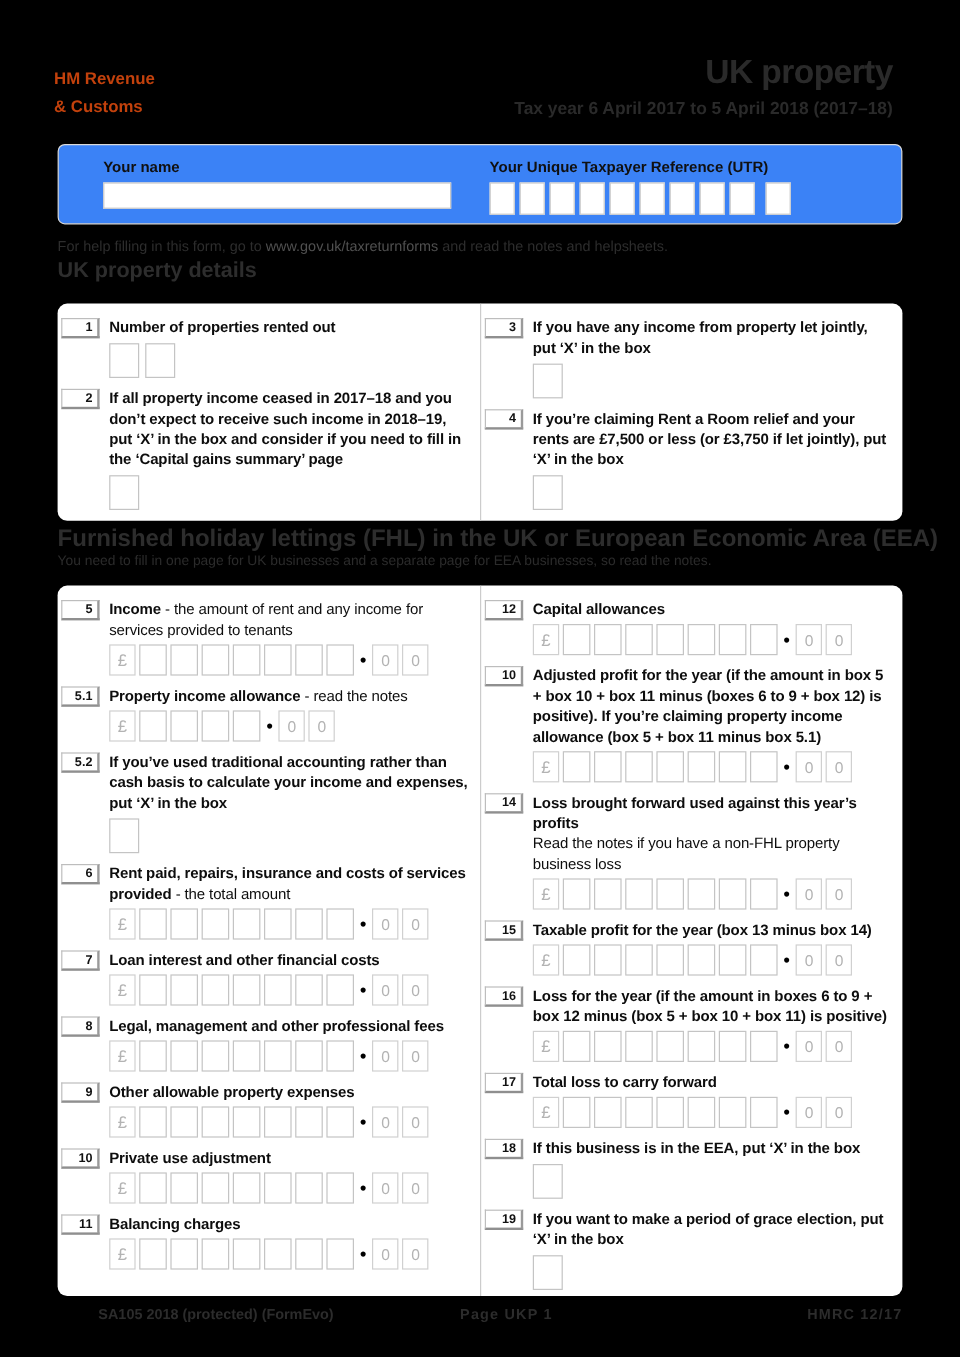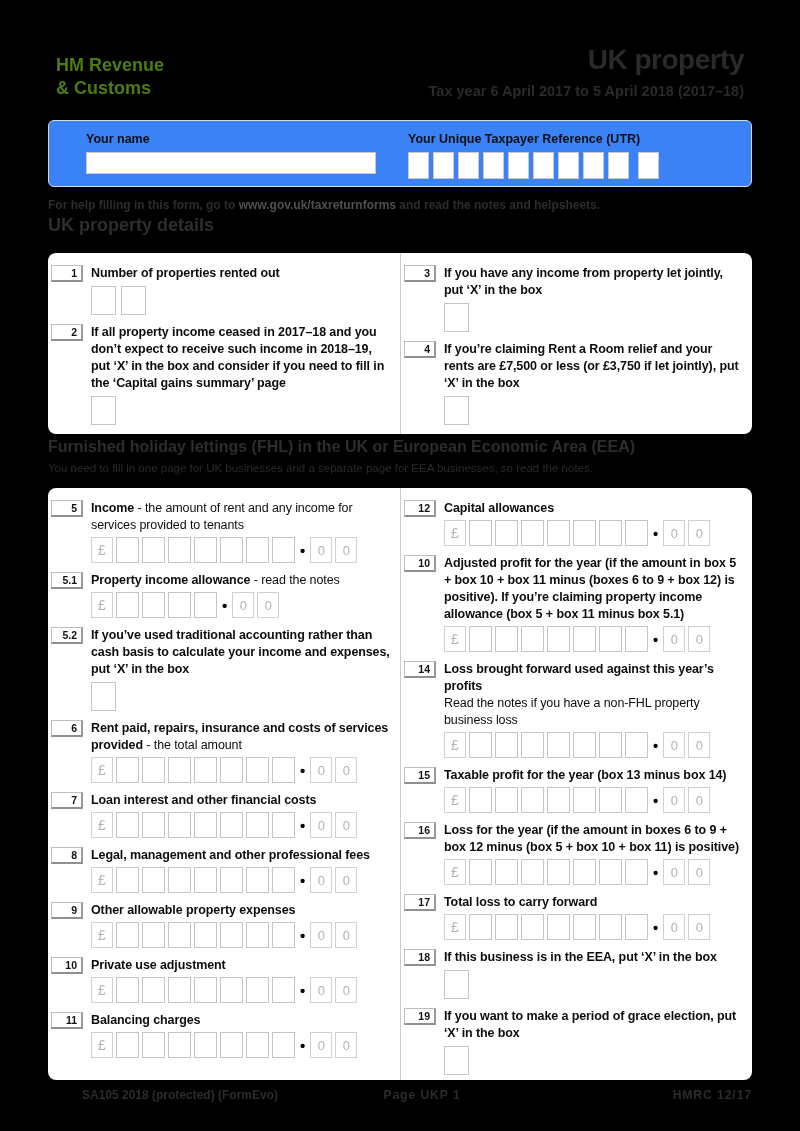--- a/index.html
+++ b/index.html
@@ -1,40 +1,40 @@
 <!DOCTYPE html>
 <html><head>
 <meta charset="utf-8">
 <style>
   html,body{margin:0;padding:0;background:#000;}
   .page{position:relative;width:800px;height:1131px;background:#000;overflow:hidden;
         font-family:"Liberation Sans",sans-serif;-webkit-font-smoothing:antialiased;}
 
   
-  .logo{position:absolute;left:56px;top:54px;font-weight:700;font-size:18px;line-height:23px;color:#4d7c0f;}
+  .logo{position:absolute;left:45px;top:54px;font-weight:700;font-size:14px;line-height:23px;color:#c2410c;}
   .titles{position:absolute;right:56px;top:44px;text-align:right;color:#2a2a2a;}
   .title{font-size:28px;font-weight:700;letter-spacing:-0.5px;}
   .subtitle{font-size:14.5px;font-weight:700;margin-top:7px;}
 
   
   .id-panel{position:absolute;left:48px;top:120px;width:704px;height:67px;background:#3b82f6;
             border:1px solid #d9d9d9;border-radius:6px;box-sizing:border-box;display:flex;
             padding:11px 0 0 37px;}
   .id-col1{width:322px;}
   .id-label{font-size:12.5px;font-weight:700;color:#101010;}
   .name-input{width:288px;height:20px;background:#fff;border:1px solid #c7c7c7;margin-top:6px;}
   .utr-row{display:flex;gap:4px;margin-top:6px;}
   .utr-box{width:19px;height:25px;background:#fff;border:1px solid #c9c9c9;}
   .utr-box:last-child{margin-left:5px;}
 
   
-  .help{position:absolute;left:48px;top:198px;font-size:12px;color:#2d2d2d;margin:0;font-weight:bold;}
+  .help{position:absolute;left:48px;top:198px;font-size:12px;color:#2d2d2d;margin:0;}
   .help .link{color:#505050;}
   .sec1-title{position:absolute;left:48px;top:215px;font-size:18px;font-weight:700;color:#2d2d2d;margin:0;}
-  .sec2-title{position:absolute;left:48px;top:438px;font-size:16px;font-weight:700;color:#2d2d2d;margin:0;}
+  .sec2-title{position:absolute;left:48px;top:438px;font-size:20px;font-weight:700;color:#2d2d2d;margin:0;}
   .sec2-sub{position:absolute;left:48px;top:462px;font-size:11.5px;color:#2b2b2b;margin:0;}
 
   
   .panel{position:absolute;left:48px;width:704px;background:#fff;border-radius:8px;display:flex;
          overflow:hidden;box-sizing:border-box;}
   #panel-1{top:253px;height:181px;}
   #panel-2{top:488px;height:592px;}
   .col{width:352px;box-sizing:border-box;padding:12px 8px 0 3px;}
   .col.right{border-left:1px solid #ccc;}
 

